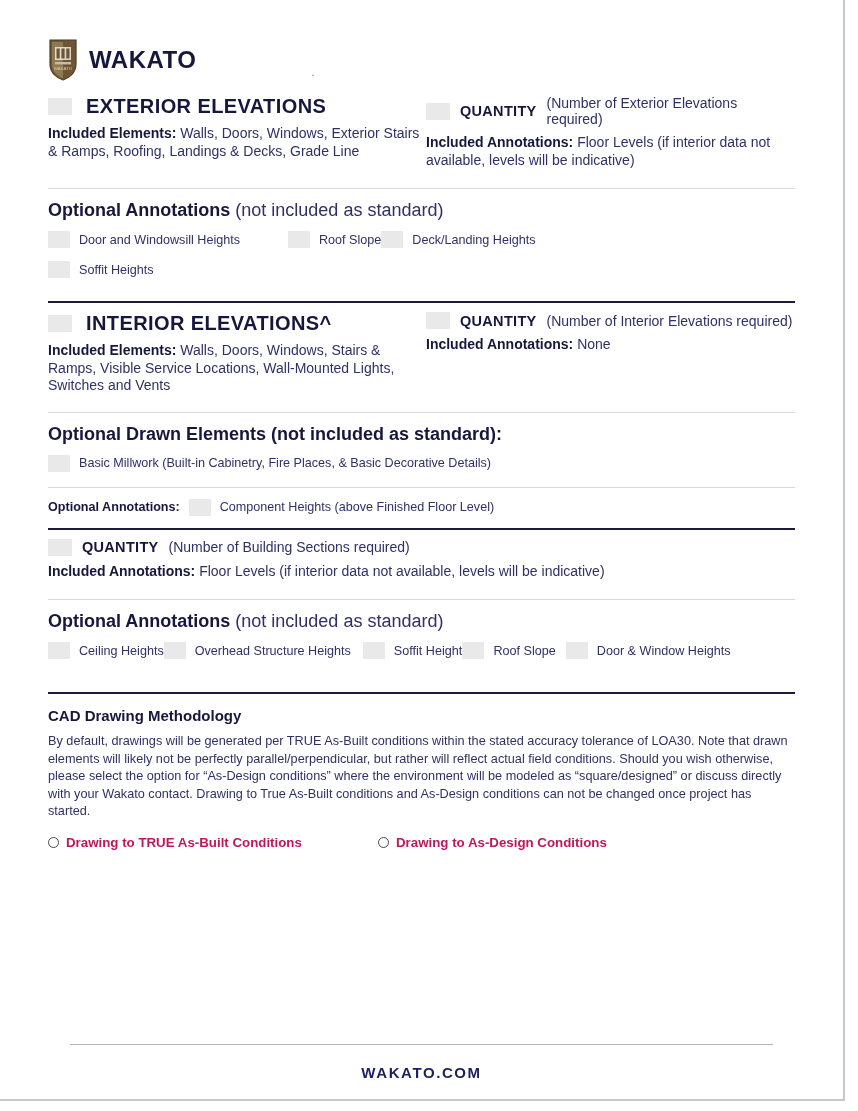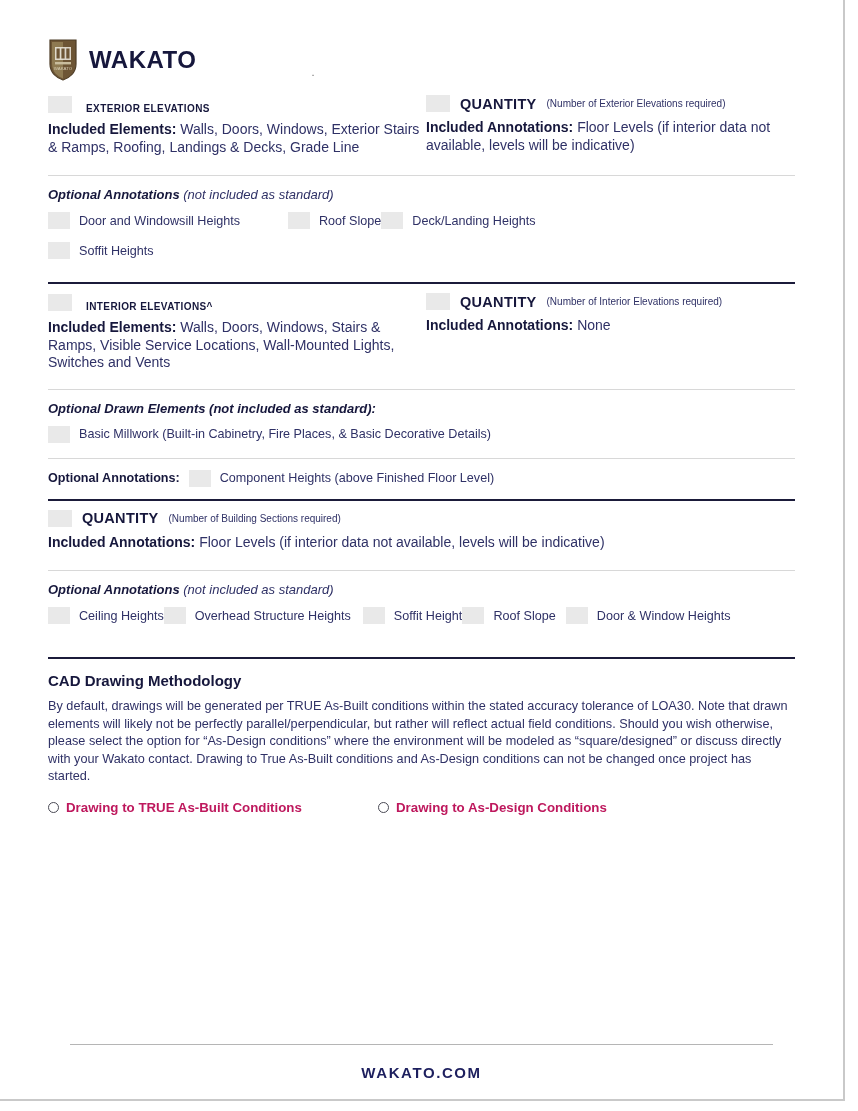--- a/index.html
+++ b/index.html
@@ -87,53 +87,51 @@
   }
   .col-l { width: 378px; flex: 0 0 378px; }
   .col-r { flex: 1 1 auto; }
 
   .title-line {
     display: flex;
     align-items: center;
     gap: 10px;
   }
   .sec-title {
-    font-size: 10px;
+    font-size: 20px;
     font-weight: bold;
     color: #16173c;
     letter-spacing: 0.4px;
-    margin-top: 8px;
   }
   .sec-title.indent { margin-left: 4px; }
   .qty-title {
     font-size: 14.5px;
     font-weight: bold;
     color: #16173c;
     letter-spacing: 0.3px;
   }
   .qty-note {
-    font-size: 10px;
+    font-size: 14px;
     color: #2f3166;
     font-weight: normal;
   }
   .body-txt {
     font-size: 14px;
     line-height: 17.5px;
     color: #2f3166;
     margin-top: 7px;
   }
   .body-txt b { color: #16173c; }
 
   
   .opt-head {
-    font-size: 13px;
+    font-size: 18px;
     color: #16173c;
     font-weight: bold;
     padding-top: 11px;
-    font-style: italic;
   }
   .opt-head span.norm { font-weight: normal; color: #2f3166; }
 
   .opt-grid {
     display: flex;
     flex-wrap: wrap;
     padding-top: 10px;
     padding-bottom: 10px;
   }
   .opt-item {

